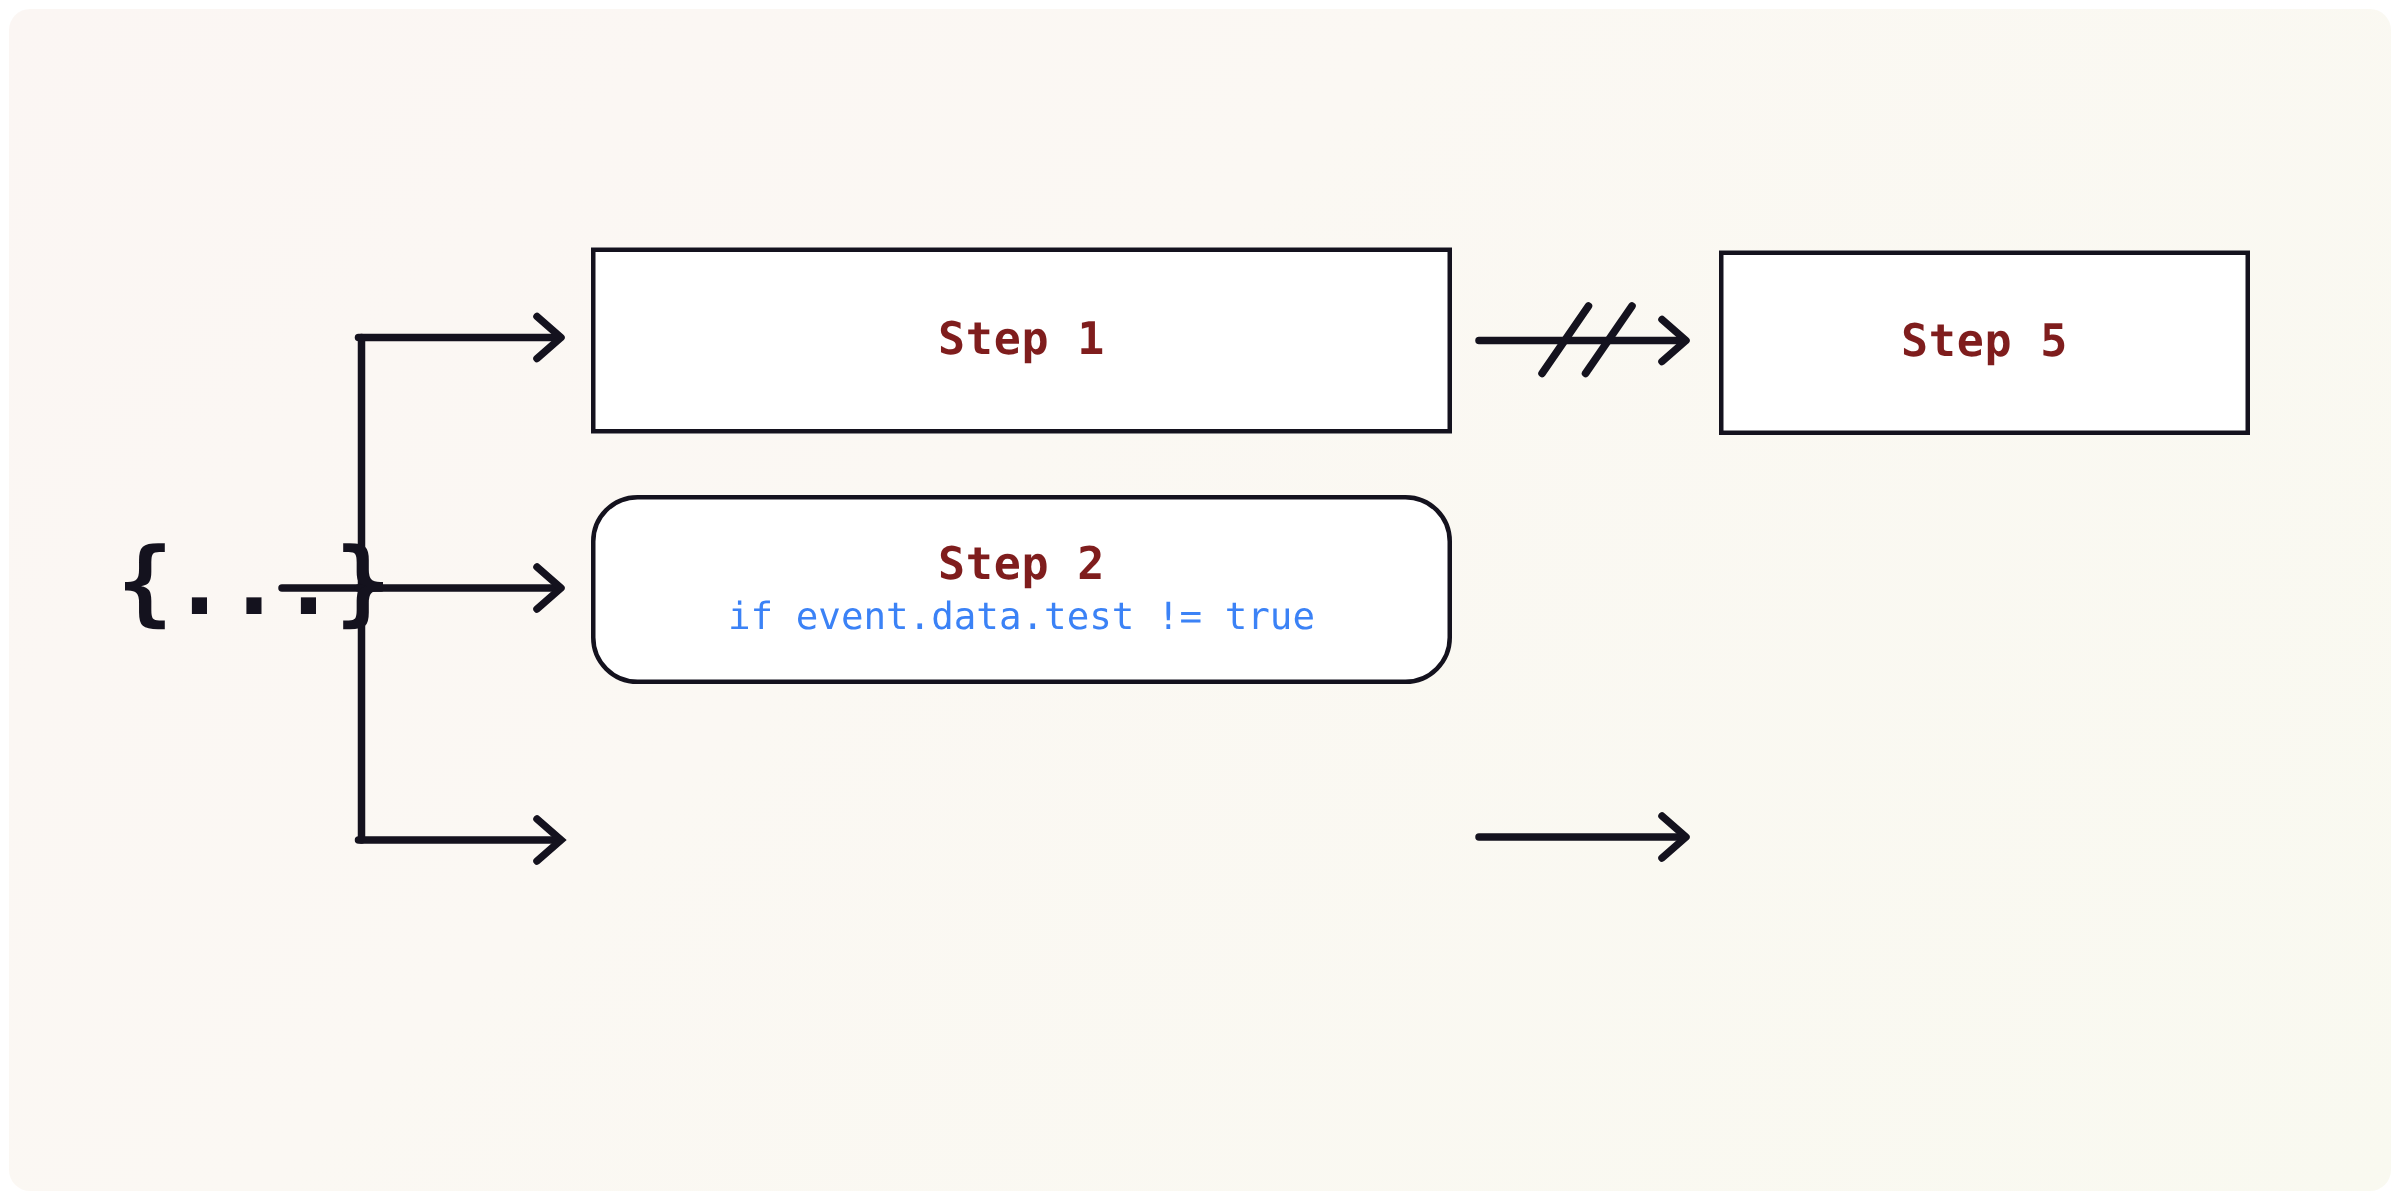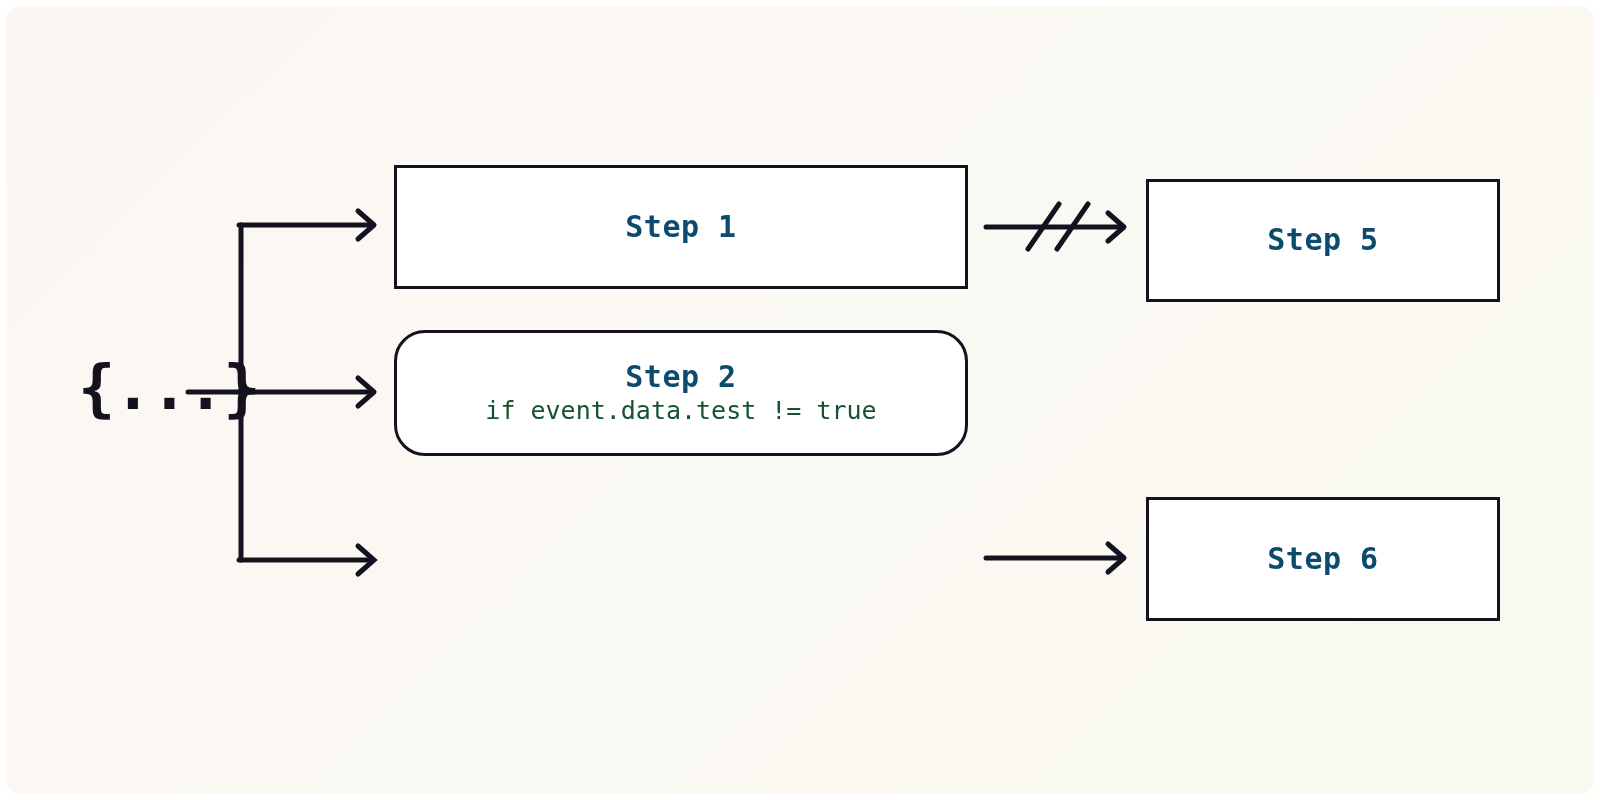--- a/index.html
+++ b/index.html
@@ -40,28 +40,28 @@
     background: #ffffff;
     border: 3px solid #14121e;
     display: flex;
     flex-direction: column;
     align-items: center;
     justify-content: center;
   }
   .node-title {
     font-size: 30px;
     font-weight: bold;
-    color: #0c4a6e;
+    color: #7f1d1d;
     letter-spacing: 0.5px;
     line-height: 1.15;
   }
   .node-subtitle {
     font-size: 25px;
     font-weight: normal;
-    color: #14532d;
+    color: #3b82f6;
     letter-spacing: 0px;
     line-height: 1.2;
     margin-top: 2px;
   }
   
   .trigger {
     position: absolute;
     font-size: 62px;
     font-weight: bold;
     color: #14121e;
@@ -120,22 +120,19 @@
     <div class="node" style="left:388px; top:159px; width:574px; height:124px;">
       <div class="node-title">Step 1</div>
     </div>
 
     <div class="node" style="left:388px; top:324px; width:574px; height:126px;border-radius:31px;">
       <div class="node-title">Step 2</div>
       <div class="node-subtitle">if event.data.test != true</div>
     </div>
 
 
-    <div class="node" style="left:1140px; top:161px; width:354px; height:123px;margin-top:12px;">
+    <div class="node" style="left:1140px; top:161px; width:354px; height:123px;">
       <div class="node-title">Step 5</div>
     </div>
 
-    <div class="node" style="left:1140px; top:491px; width:354px; height:124px;">
-      <div class="node-title">Step 6</div>
-    </div>
 
   </div>
 </div>
 
 </body></html>

